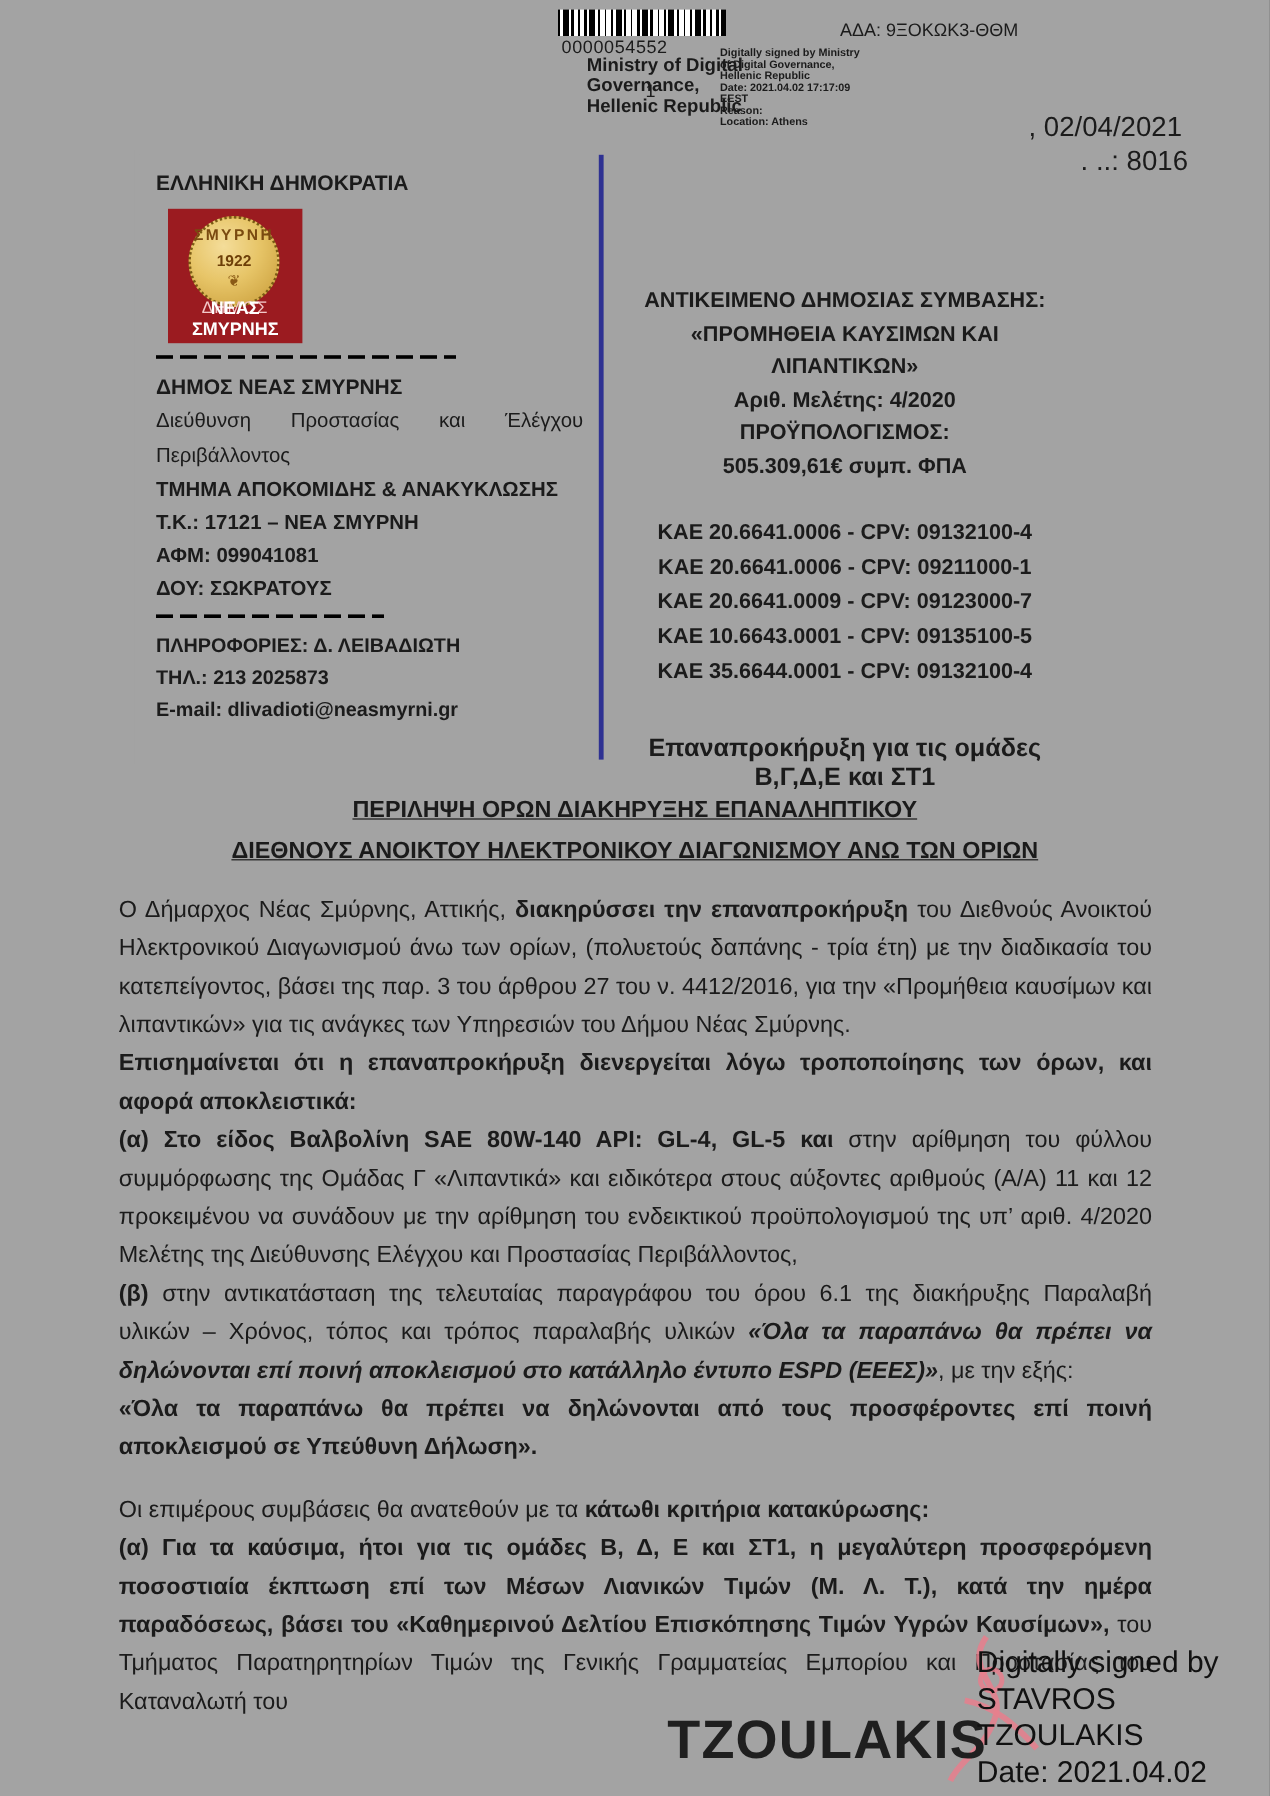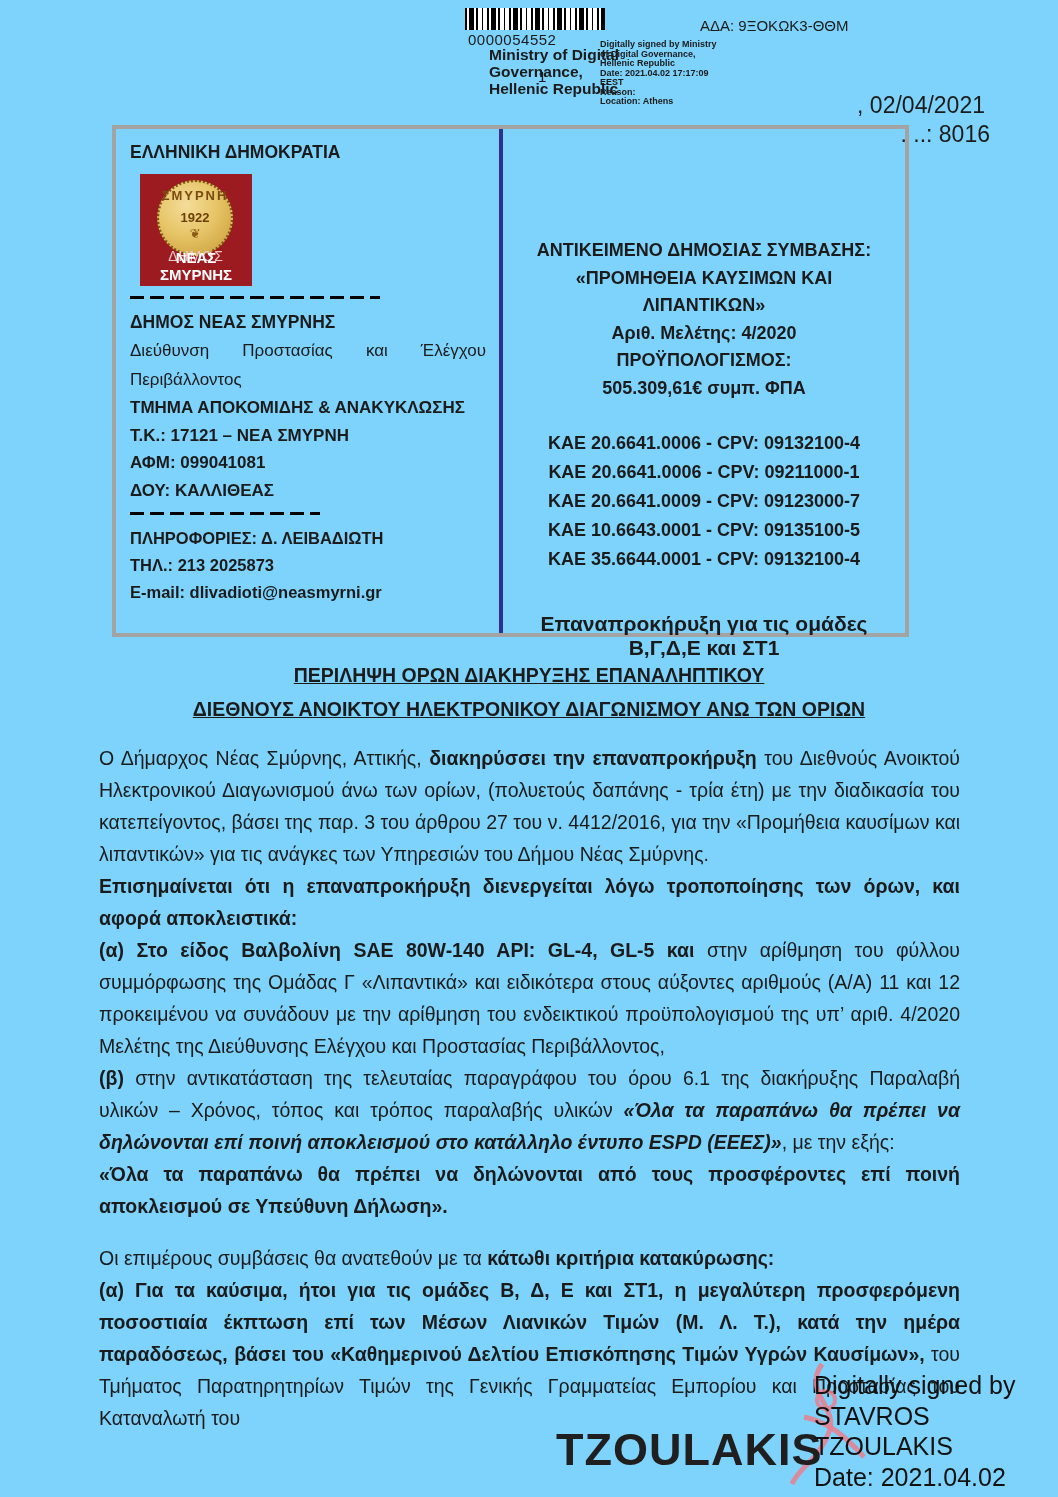--- a/index.html
+++ b/index.html
@@ -1,19 +1,19 @@
 <!DOCTYPE html>
 <html><head>
 <meta charset="utf-8">
 <style>
   * { margin:0; padding:0; box-sizing:border-box; }
   html,body { background:#808080; }
   .page {
     position:relative; width:1058px; height:1497px; margin:0 auto;
-    background:#7dd3fc; overflow:hidden;
+    background:#a3a3a3; overflow:hidden;
     font-family:"Liberation Sans","DejaVu Sans",sans-serif; color:#1b1b1b;
   }
   
   .barcode {
     position:absolute; left:465px; top:8px; width:140px; height:22px;
     background:repeating-linear-gradient(90deg,#000 0 2px,#fff 2px 4px,#000 4px 9px,#fff 9px 11px,#000 11px 13px,#fff 13px 17px,#000 17px 18px,#fff 18px 22px);
   }
   .barcode-number { position:absolute; left:468px; top:31px; font-size:15px; letter-spacing:.5px; }
   .ministry { position:absolute; left:489px; top:46px; font-size:15.5px; font-weight:600; line-height:17px; white-space:pre-line; }
   .sig-note { position:absolute; left:600px; top:40px; font-size:9px; font-weight:700; line-height:9.5px; white-space:pre-line; }
@@ -101,21 +101,21 @@
         </div>
         <div class="logo-label1">ΔΗΜΟΣ</div>
         <div class="logo-label2">ΝΕΑΣ ΣΜΥΡΝΗΣ</div>
       </div>
       <div class="divider-dashed d1"></div>
       <div class="hl">ΔΗΜΟΣ ΝΕΑΣ ΣΜΥΡΝΗΣ</div>
       <div class="addr-just">Διεύθυνση Προστασίας και Έλέγχου Περιβάλλοντος</div>
       <div class="addr">ΤΜΗΜΑ ΑΠΟΚΟΜΙΔΗΣ &amp;  ΑΝΑΚΥΚΛΩΣΗΣ</div>
       <div class="addr">Τ.Κ.: 17121 – ΝΕΑ ΣΜΥΡΝΗ</div>
       <div class="addr">ΑΦΜ: 099041081</div>
-      <div class="addr">ΔΟΥ: ΚΑΛΛΙΘΕΑΣ</div>
+      <div class="addr">ΔΟΥ: ΣΩΚΡΑΤΟΥΣ</div>
       <div class="divider-dashed d2"></div>
       <div class="contact">ΠΛΗΡΟΦΟΡΙΕΣ: Δ. ΛΕΙΒΑΔΙΩΤΗ</div>
       <div class="contact">ΤΗΛ.: 213 2025873</div>
       <div class="contact">E-mail: dlivadioti@neasmyrni.gr</div>
     </div>
     <div class="cell-right">
       <div class="rl">ΑΝΤΙΚΕΙΜΕΝΟ ΔΗΜΟΣΙΑΣ ΣΥΜΒΑΣΗΣ:</div>
       <div class="rl">«ΠΡΟΜΗΘΕΙΑ ΚΑΥΣΙΜΩΝ ΚΑΙ ΛΙΠΑΝΤΙΚΩΝ»</div>
       <div class="rl">Αριθ. Μελέτης: 4/2020</div>
       <div class="rl">ΠΡΟΫΠΟΛΟΓΙΣΜΟΣ:</div>

